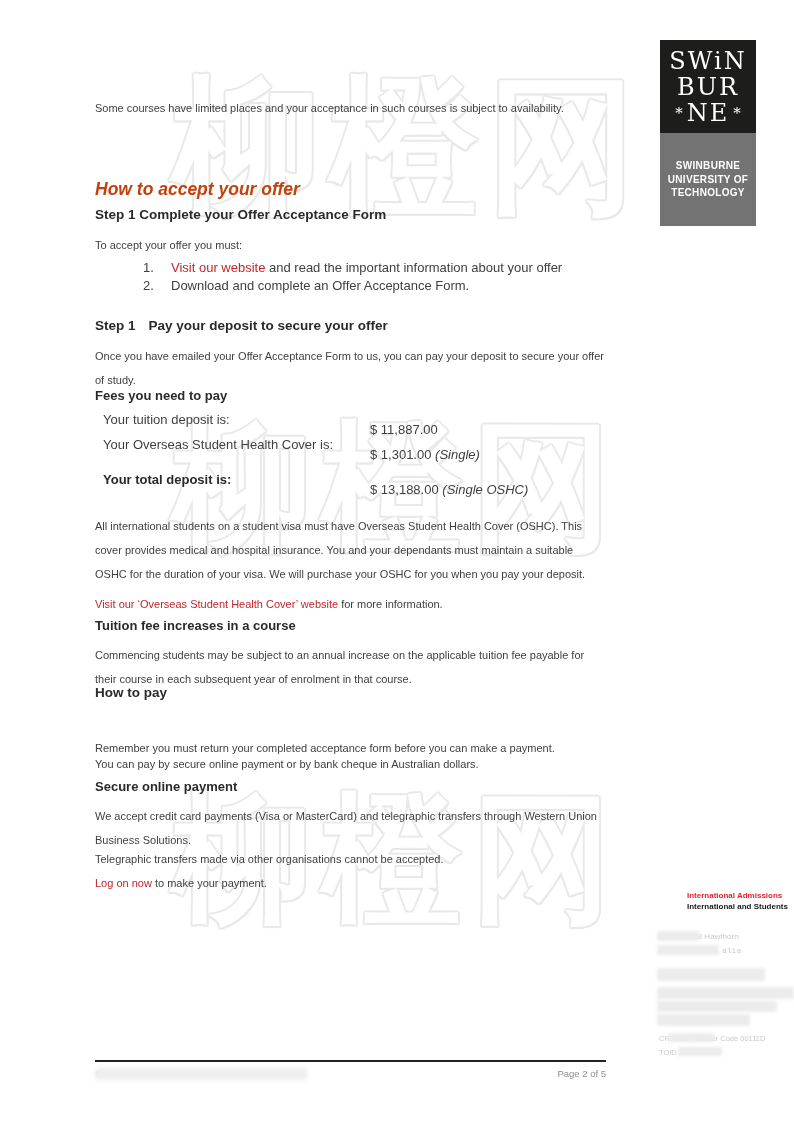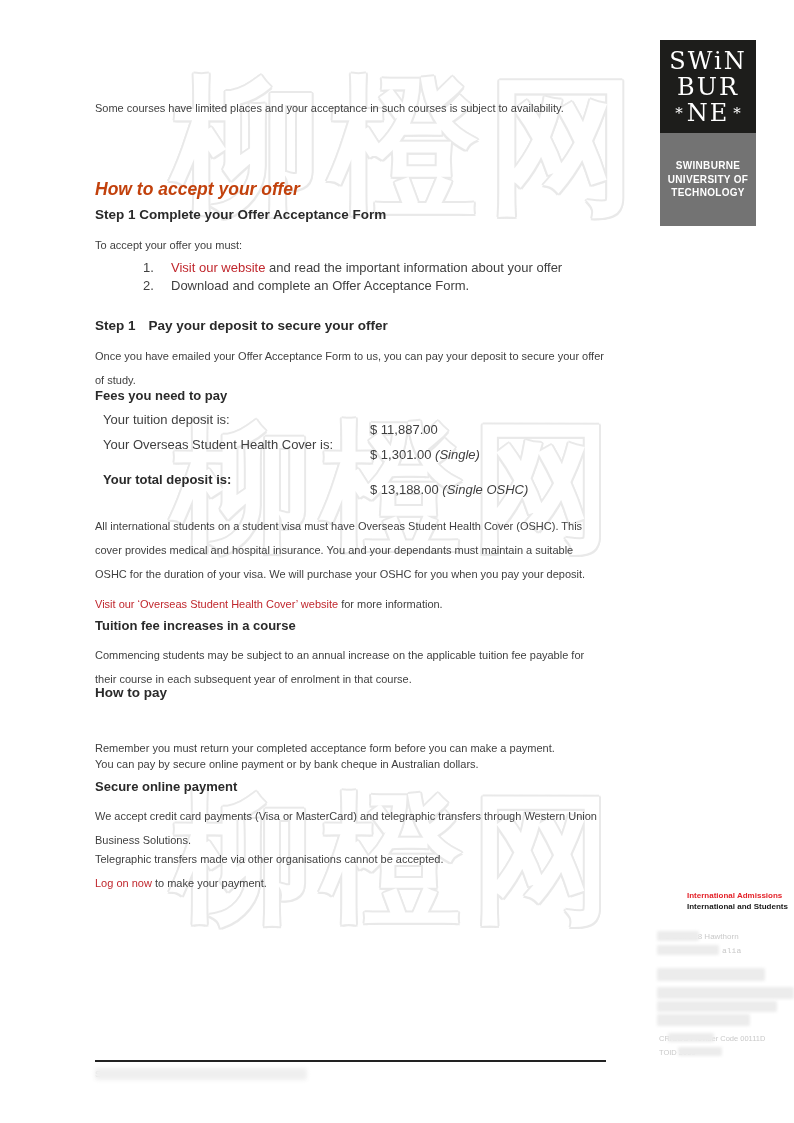--- a/index.html
+++ b/index.html
@@ -165,15 +165,16 @@
     <div class="blurbar" style="left:657px; top:1014px; width:93px; height:12px;"></div>
 
     <div class="abs faint" style="left:659px; top:1034px; font-size:7.5px;">CRICOS Provider Code 00111D</div>
     <div class="blurbar" style="left:668px; top:1033px; width:46px; height:9px;"></div>
     <div class="abs faint" style="left:659px; top:1048px; font-size:7.5px;">TOID 3059</div>
     <div class="blurbar" style="left:678px; top:1047px; width:44px; height:9px;"></div>
 
     <div class="footer-rule"></div>
     <div class="footer-frag">S</div>
     <div class="footer-blur"></div>
+    <div class="footer-row">Page 2 of 5</div>
 
   </div>
 </div>
 
 </body></html>

